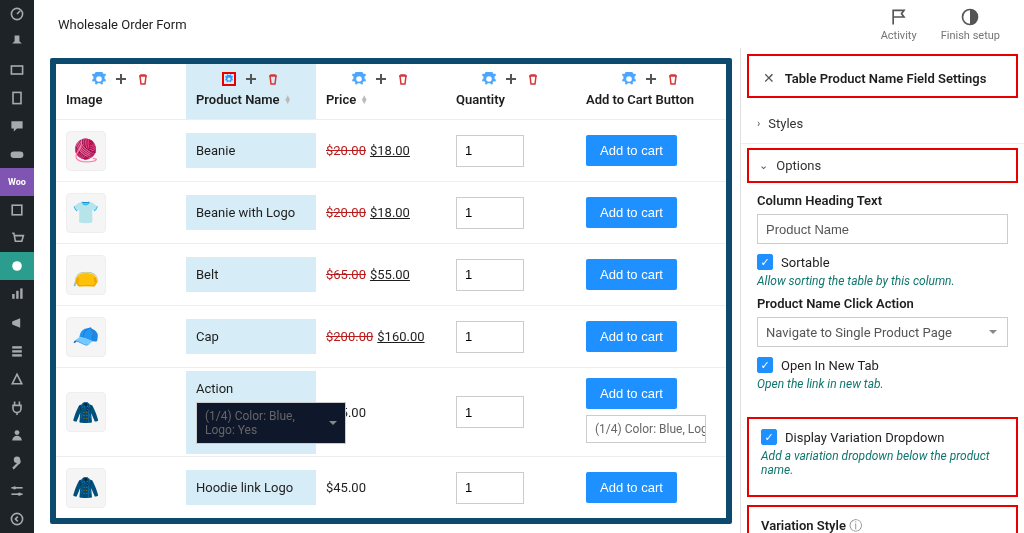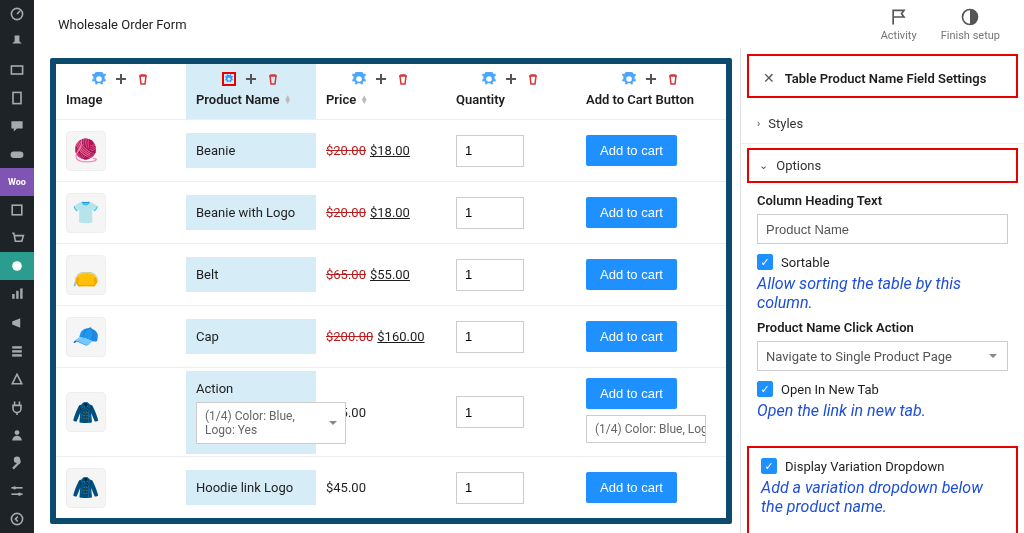--- a/index.html
+++ b/index.html
@@ -42,40 +42,40 @@
 
 .tbody { }
 .tr { display: flex; border-top: 1px solid #eee; align-items: center; min-height: 62px; }
 .td { padding: 10px; }
 .td.col-name.selected-col { background: #d6ecf7; }
 .prod-img { width: 40px; height: 40px; background: #f5f5f5; border: 1px solid #eee; border-radius: 4px; display: flex; align-items: center; justify-content: center; font-size: 22px; }
 .price-old { text-decoration: line-through; color: #b91c1c; margin-right: 4px; }
 .price-new { text-decoration: underline; }
 .qty-input { width: 68px; height: 32px; border: 1px solid #ccc; padding: 0 8px; font-size: 13px; }
 .btn-cart { background: #1e90ff; color: #fff; border: none; padding: 8px 14px; font-size: 13px; cursor: pointer; border-radius: 2px; }
-.variation-select { margin-top: 6px; border: 1px solid #ccc; padding: 6px 24px 6px 8px; font-size: 12px; color: #666; position: relative; display: inline-block; min-width: 150px; background: #ffffff; }
+.variation-select { margin-top: 6px; border: 1px solid #ccc; padding: 6px 24px 6px 8px; font-size: 12px; color: #666; position: relative; display: inline-block; min-width: 150px; background: #0f172a; }
 .variation-select::after { content: ''; position: absolute; right: 8px; top: 50%; width: 0; height: 0; border: 4px solid transparent; border-top-color: #888; transform: translateY(-2px); }
 .variation-cart { margin-top: 6px; border: 1px solid #ccc; padding: 6px 8px; font-size: 12px; color: #666; display: inline-block; max-width: 120px; white-space: nowrap; overflow: hidden; }
 
 
 .settings .panel-header { display: flex; align-items: center; gap: 10px; padding: 14px 14px 10px; border: 2px solid #e80000; margin: 6px; }
 .settings .panel-header .close { cursor: pointer; font-size: 14px; color: #555; }
 .settings .panel-header .ptitle { font-weight: 600; font-size: 13px; }
 .settings .section { border-bottom: 1px solid #eee; }
 .settings .section-head { padding: 12px 16px; font-size: 13px; color: #333; cursor: pointer; display: flex; align-items: center; gap: 8px; }
 .settings .section-head .chev { font-size: 11px; color: #555; }
 .settings .boxed { border: 2px solid #e80000; margin: 4px 6px; padding: 8px 10px; }
 .settings .section-body { padding: 6px 16px 14px; }
 .settings .field-label { font-weight: 600; font-size: 13px; margin-bottom: 6px; display: block; }
 .settings .text-input, .settings .select { width: 100%; height: 30px; border: 1px solid #ccc; padding: 0 8px; font-size: 13px; color: #555; background: #fff; }
 .settings .select { position: relative; display: flex; align-items: center; }
 .settings .select::after { content: ''; position: absolute; right: 10px; top: 50%; width: 0; height: 0; border: 4px solid transparent; border-top-color: #888; transform: translateY(-2px); }
 .settings .checkbox-row { display: flex; align-items: center; gap: 8px; margin: 10px 0 4px; }
 .settings .checkbox { width: 16px; height: 16px; border: 1px solid #1e90ff; background: #1e90ff; display: inline-flex; align-items: center; justify-content: center; color: #fff; font-size: 11px; border-radius: 2px; }
-.settings .help { font-style: italic; color: #1d4ed8; font-size: 16px; margin-bottom: 8px; }
+.settings .help { font-style: italic; color: #0f766e; font-size: 12px; margin-bottom: 8px; }
 .settings .boxed2 { border: 2px solid #e80000; margin: 4px 6px 8px; padding: 10px 12px; }
 
 .gear-svg { fill: #1e90ff; }
 </style>
 </head>
 <body>
 
 <div class="wp-sidebar">
   <div class="item">
       <svg viewBox="0 0 20 20">

